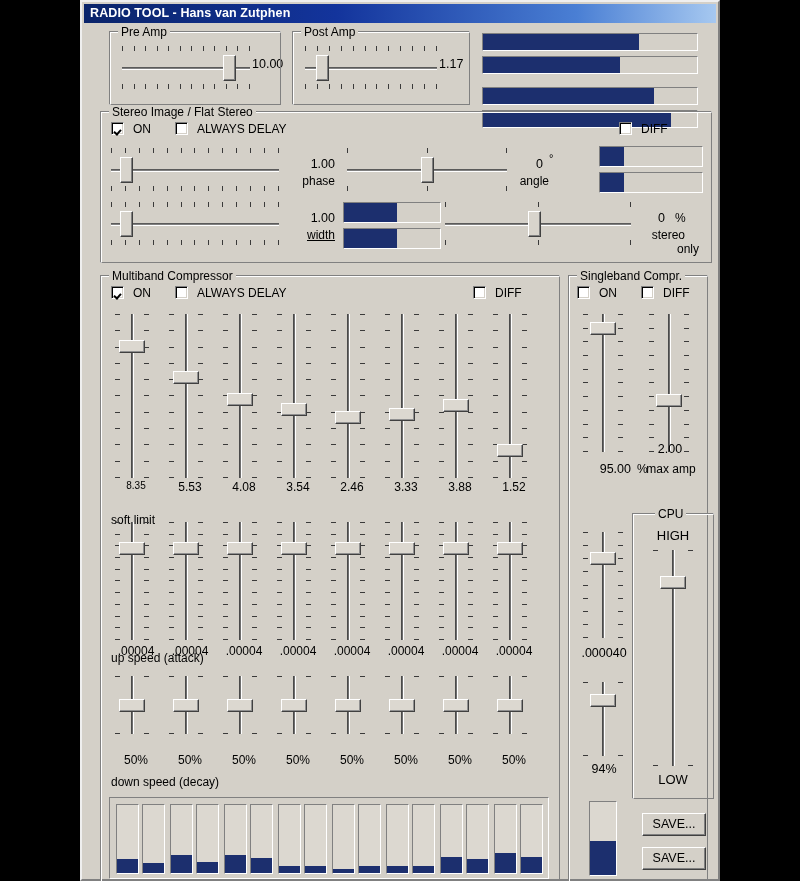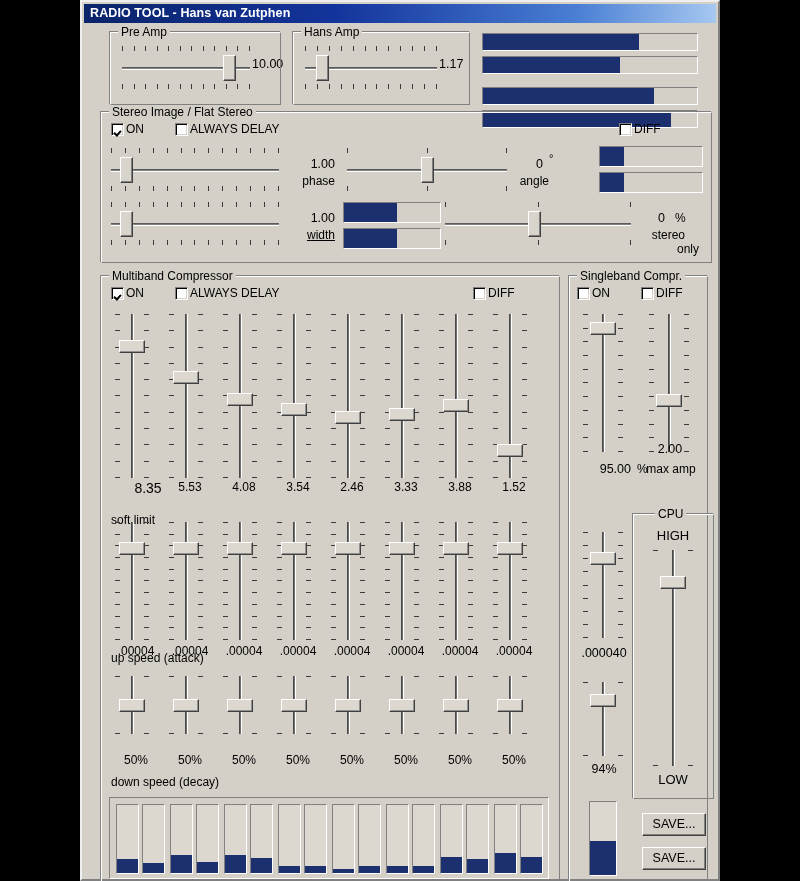--- a/index.html
+++ b/index.html
@@ -20,21 +20,21 @@
       border:1px solid #808080;border-top-color:#fff;border-left-color:#fff;
       pointer-events:none;}
   .gbt{position:absolute;top:-7px;left:8px;background:#d4d0c8;padding:0 3px;font-size:12px;
        color:#000;z-index:3;white-space:nowrap;}
 
   
   .sunken{border:1px solid #808080;border-right-color:#fff;border-bottom-color:#fff;
      box-sizing:border-box;background:#d4d0c8;}
 
   
-  .cb{position:absolute;display:flex;align-items:flex-end;gap:2px;font-size:12px;color:#000;}
+  .cb{position:absolute;display:flex;align-items:flex-start;gap:9px;font-size:12px;color:#000;}
   .cbx{width:13px;height:13px;background:#fff;border:1px solid #808080;
        border-right-color:#fff;border-bottom-color:#fff;box-sizing:border-box;position:relative;
        box-shadow:inset 1px 1px 0 #000, inset -1px -1px 0 #d4d0c8;}
   .cbx.on::before{content:"";position:absolute;left:3px;top:5px;width:3px;height:5px;
       border:solid #000;border-width:0 2px 2px 0;transform:rotate(42deg);}
 
   
   .hs{position:absolute;}
   .hs .trk{position:absolute;left:0;right:0;top:50%;height:3px;margin-top:-1px;
      background:#808080;border-top:1px solid #5a5a5a;border-bottom:1px solid #fff;box-sizing:border-box;}
@@ -114,21 +114,21 @@
             <i></i>
             <i></i>
             <i></i>
           </div>
         <div class="hth" style="left: 101.2px;"></div>
       </div>
       <div class="val" style="left:142px;top:25px;width:46px;text-align:left;">10.00</div>
     </div>
 
     <div class="gb" style="left:206px;top:6px;width:178px;height:74px;">
-      <div class="gbt">Hans Amp</div>
+      <div class="gbt">Post Amp</div>
       <div class="hs" id="postamp-slider" style="left:12px;top:14px;width:132px;height:44px;">
         <div class="ticks tt">
             <i></i>
             <i></i>
             <i></i>
             <i></i>
             <i></i>
             <i></i>
             <i></i>
             <i></i>
@@ -356,21 +356,21 @@
               <i></i>
               <i></i>
               <i></i>
               <i></i>
               <i></i>
               <i></i>
               <i></i>
             </div>
             <div class="vth" style="top: 25.67px;"></div>
           </div>
-          <div class="val" style="left: 12px; top: 204px; width: 70px; font-size: 14px;">8.35</div>
+          <div class="val" style="left: 0px; top: 204px; width: 70px; font-size: 10px;">8.35</div>
           <div class="vs" style="left: 68px; top: 38px; width: 34px; height: 164px;">
             <div class="vticks vtl">
               <i></i>
               <i></i>
               <i></i>
               <i></i>
               <i></i>
               <i></i>
               <i></i>
               <i></i>

